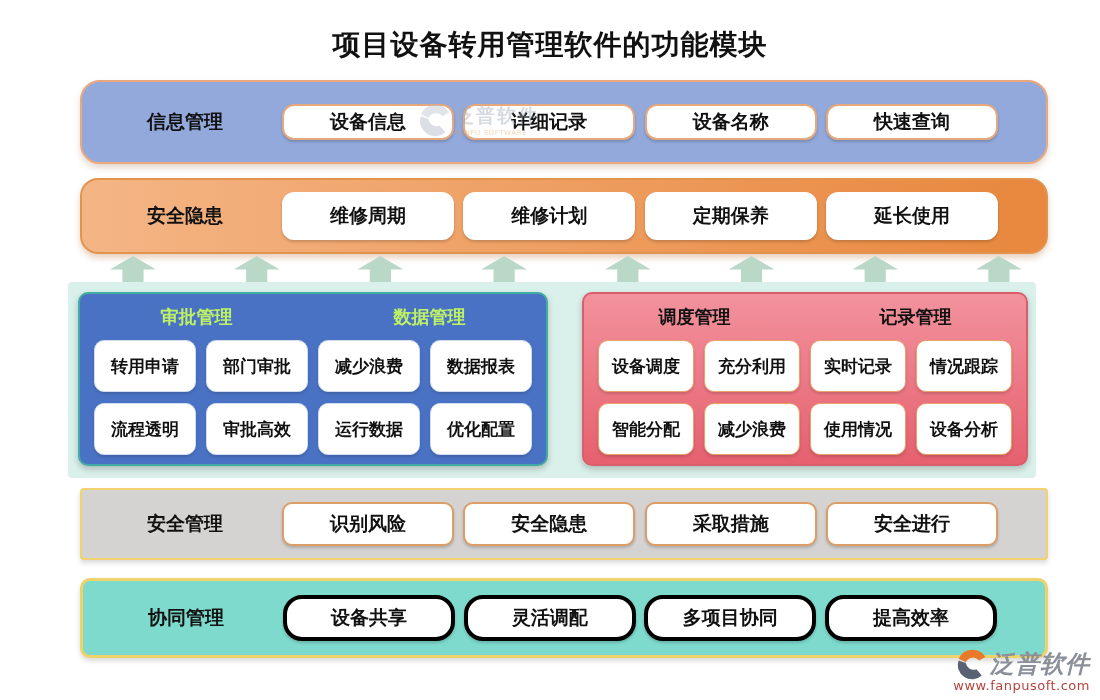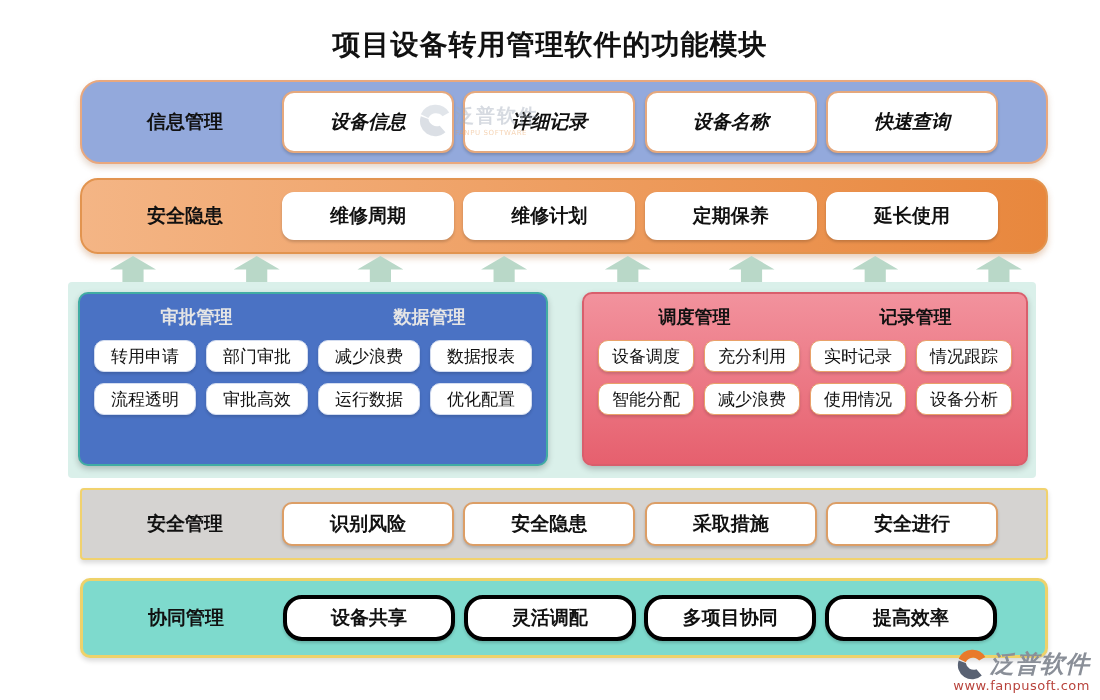--- a/index.html
+++ b/index.html
@@ -13,21 +13,21 @@
   .banner-label { width:110px; margin-left:48px; text-align:center;
                   font-size:19px; font-weight:bold; color:#111; }
   .chips { flex:1; display:flex; justify-content:space-between; margin:0 48px 0 42px; }
   .chip { width:172px; display:flex; align-items:center; justify-content:center;
           background:#fff; font-size:19px; font-weight:bold; color:#111;
           box-shadow:0 2px 3px rgba(0,0,0,.18); }
 
   .banner-info { top:80px; height:84px; background:#93a9dc;
                  border:2px solid #e9a87e; border-radius:20px;
                  box-shadow:0 4px 6px rgba(150,100,60,.25); }
-  .banner-info .chip { height:62px; border:2px solid #e5a87d; border-radius:12px;font-style:italic; }
+  .banner-info .chip { height:36px; border:2px solid #e5a87d; border-radius:12px; }
 
   .banner-repair { top:178px; height:76px;
                    background:linear-gradient(90deg,#f4b585,#e8873d);
                    border:2px solid #e2944f; border-radius:18px;
                    box-shadow:0 4px 6px rgba(180,100,40,.3); }
   .banner-repair .chip { height:48px; border:2px solid #fff; border-radius:12px; }
 
   .arrow-row { position:absolute; top:256px; left:68px; width:968px; height:26px;
                display:flex; justify-content:space-between; padding:0 14px 0 42px; }
   .up-arrow { width:46px; height:26px; background:#b9d8c8;
@@ -37,26 +37,26 @@
                background:#daf0ea; border-radius:4px; }
 
   .panel { position:absolute; top:292px; height:174px; border-radius:10px;
            box-shadow:0 3px 6px rgba(0,0,0,.22); }
   .panel-left  { left:78px;  width:470px; background:#4a72c4; border:2px solid #41aca3; }
   .panel-right { left:582px; width:446px;
                  background:linear-gradient(180deg,#f2929d,#e6606e);
                  border:2px solid #d95e6c; }
   .panel-headers { display:flex; height:46px; align-items:center; }
   .panel-header { width:50%; text-align:center; font-size:18px; font-weight:bold; }
-  .panel-left  .panel-header { color:#e5e5e5; }
+  .panel-left  .panel-header { color:#bef264; }
   .panel-right .panel-header { color:#111; }
   .panel-grid { display:grid; grid-template-columns:repeat(4,1fr); gap:11px 10px;
                 padding:0 14px 14px; }
-  .pbtn { height:32px; display:flex; align-items:center; justify-content:center;
-          background:#fff; border-radius:10px; font-size:17px; font-weight:normal;
+  .pbtn { height:52px; display:flex; align-items:center; justify-content:center;
+          background:#fff; border-radius:10px; font-size:17px; font-weight:bold;
           color:#111; box-shadow:0 2px 3px rgba(0,0,0,.15); }
   .panel-left  .pbtn { border:1px solid #d4ddf0; }
   .panel-right .pbtn { border:1px solid #e9a269; }
 
   .banner-safety { top:488px; height:72px; background:#d5d3d1;
                    border:2px solid #f1d26e; border-radius:4px;
                    box-shadow:0 3px 5px rgba(0,0,0,.15); }
   .banner-safety .chip { height:44px; border:2px solid #dc9e66; border-radius:10px; }
 
   .banner-collab { top:578px; height:80px; background:#7edacd;

